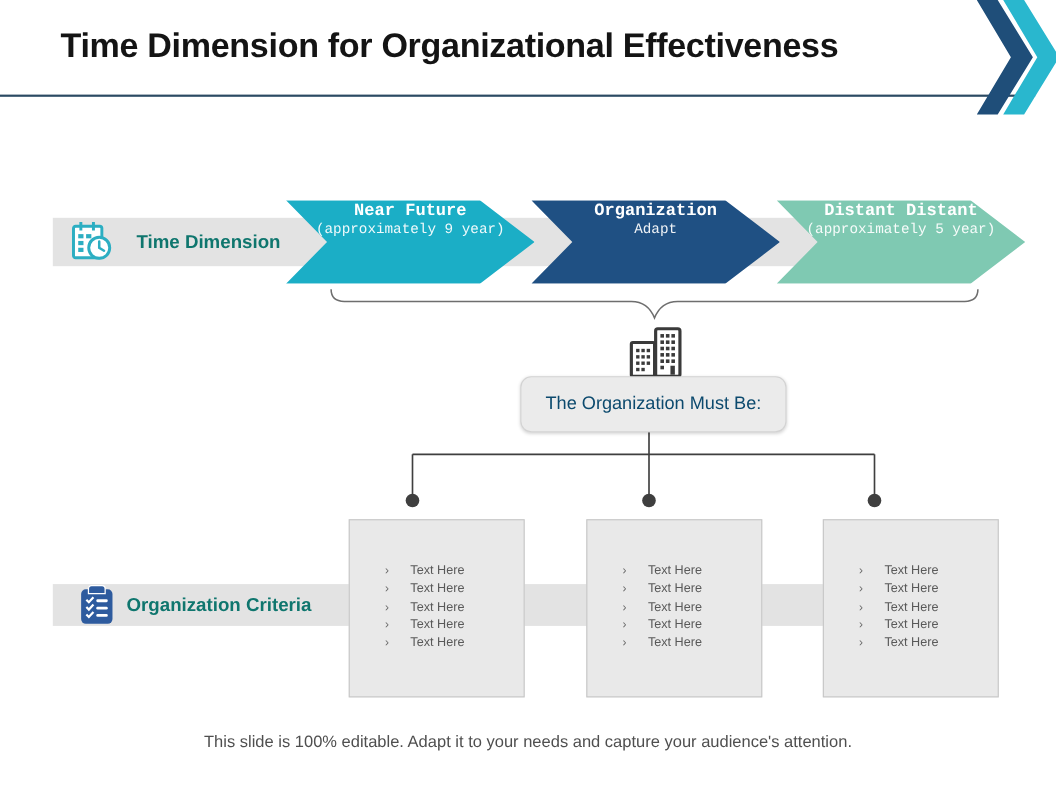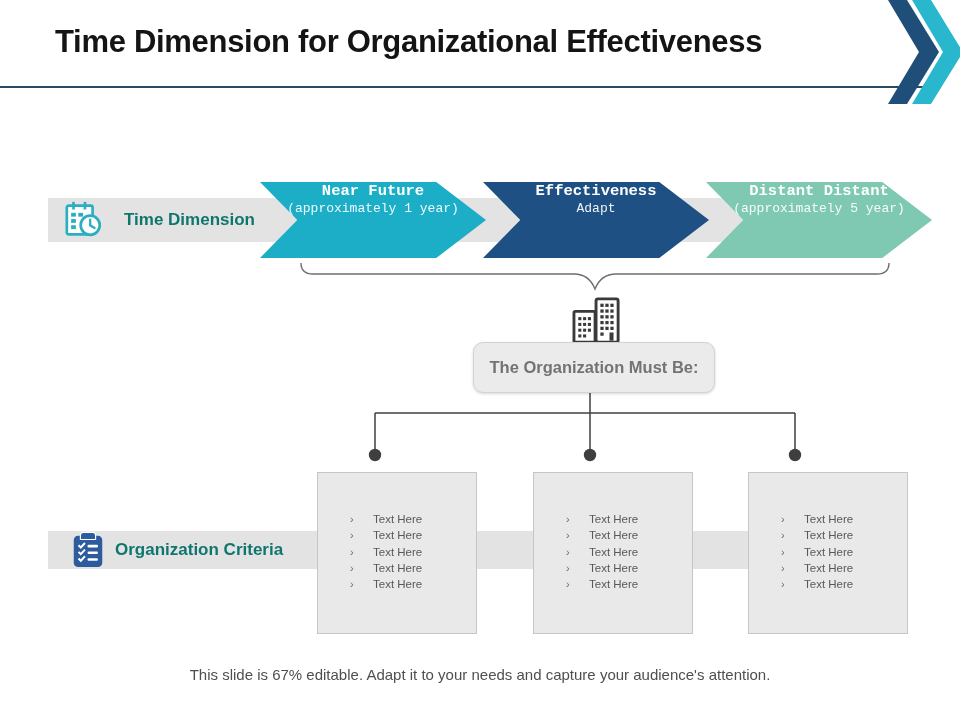--- a/index.html
+++ b/index.html
@@ -34,21 +34,21 @@
   .arrow .t2{font-size:13px;line-height:16px;color:rgba(255,255,255,0.93);white-space:nowrap;}
 
   
   .overlay{position:absolute;left:0;top:0;width:960px;height:720px;pointer-events:none;}
 
   
   .icon-building{position:absolute;left:566px;top:296px;width:62px;height:48px;}
   .org-box{position:absolute;left:473px;top:342px;width:242px;height:51px;background:#EBEBEB;
            border:1px solid #D3D3D3;border-radius:10px;box-sizing:border-box;
            display:flex;align-items:center;justify-content:center;
-           font-size:16.5px;font-weight:bold;color:#737373;white-space:nowrap;
+           font-size:16.5px;font-weight:normal;color:#0c4a6e;white-space:nowrap;
            box-shadow:0 1px 3px rgba(0,0,0,0.16);}
 
   
   .cbox{position:absolute;top:472px;width:160px;height:162px;background:#E9E9E9;
         border:1px solid #C6C6C6;box-sizing:border-box;padding-top:38px;}
   .cbox-1{left:317px;}
   .cbox-2{left:533px;}
   .cbox-3{left:748px;}
   .crow{display:flex;height:16.3px;line-height:16.3px;padding-left:32px;
         color:#595959;font-size:11.5px;}
@@ -79,24 +79,24 @@
     <rect x="16" y="14.5" width="5" height="4" fill="#2CAEC2"></rect>
     <rect x="8.5" y="21" width="5" height="4" fill="#2CAEC2"></rect>
     <rect x="8.5" y="27.5" width="5" height="4" fill="#2CAEC2"></rect>
     <circle cx="28.5" cy="27.5" r="10" fill="#ffffff" stroke="#2CAEC2" stroke-width="2.8"></circle>
     <path d="M28.5 21.5 v6 l4.6 2.8" stroke="#2CAEC2" stroke-width="2.4" fill="none" stroke-linecap="round"></path>
   </svg>
   <div class="band-label td-label">Time Dimension</div>
 
   <div class="arrow arrow-1" style="background: rgb(27, 174, 198);">
     <div class="t1">Near Future</div>
-    <div class="t2">(approximately  1 year)</div>
+    <div class="t2">(approximately  9 year)</div>
   </div>
   <div class="arrow arrow-2" style="background: rgb(31, 80, 131);">
-    <div class="t1">Effectiveness</div>
+    <div class="t1">Organization</div>
     <div class="t2">Adapt</div>
   </div>
   <div class="arrow arrow-3" style="background: rgb(127, 201, 178);">
     <div class="t1">Distant Distant</div>
     <div class="t2">(approximately 5 year)</div>
   </div>
 
   <svg class="overlay" viewBox="0 0 960 720">
     <path d="M301,263 Q301,274 313,274 L574,274 Q589,274 595,289 Q601,274 616,274 L877,274 Q889,274 889,263" fill="none" stroke="#6E6E6E" stroke-width="1.4"></path>
     <g stroke="#3F3F3F" stroke-width="1.5">
@@ -221,15 +221,15 @@
     <div class="crow">
         <span class="bullet">›</span>
         <span>Text Here</span>
       </div>
     <div class="crow">
         <span class="bullet">›</span>
         <span>Text Here</span>
       </div>
   </div>
 
-  <div class="footer">This slide is 67% editable. Adapt it to your needs and capture your audience's attention.</div>
+  <div class="footer">This slide is 100% editable. Adapt it to your needs and capture your audience's attention.</div>
 
 </div>
 
 </body></html>

